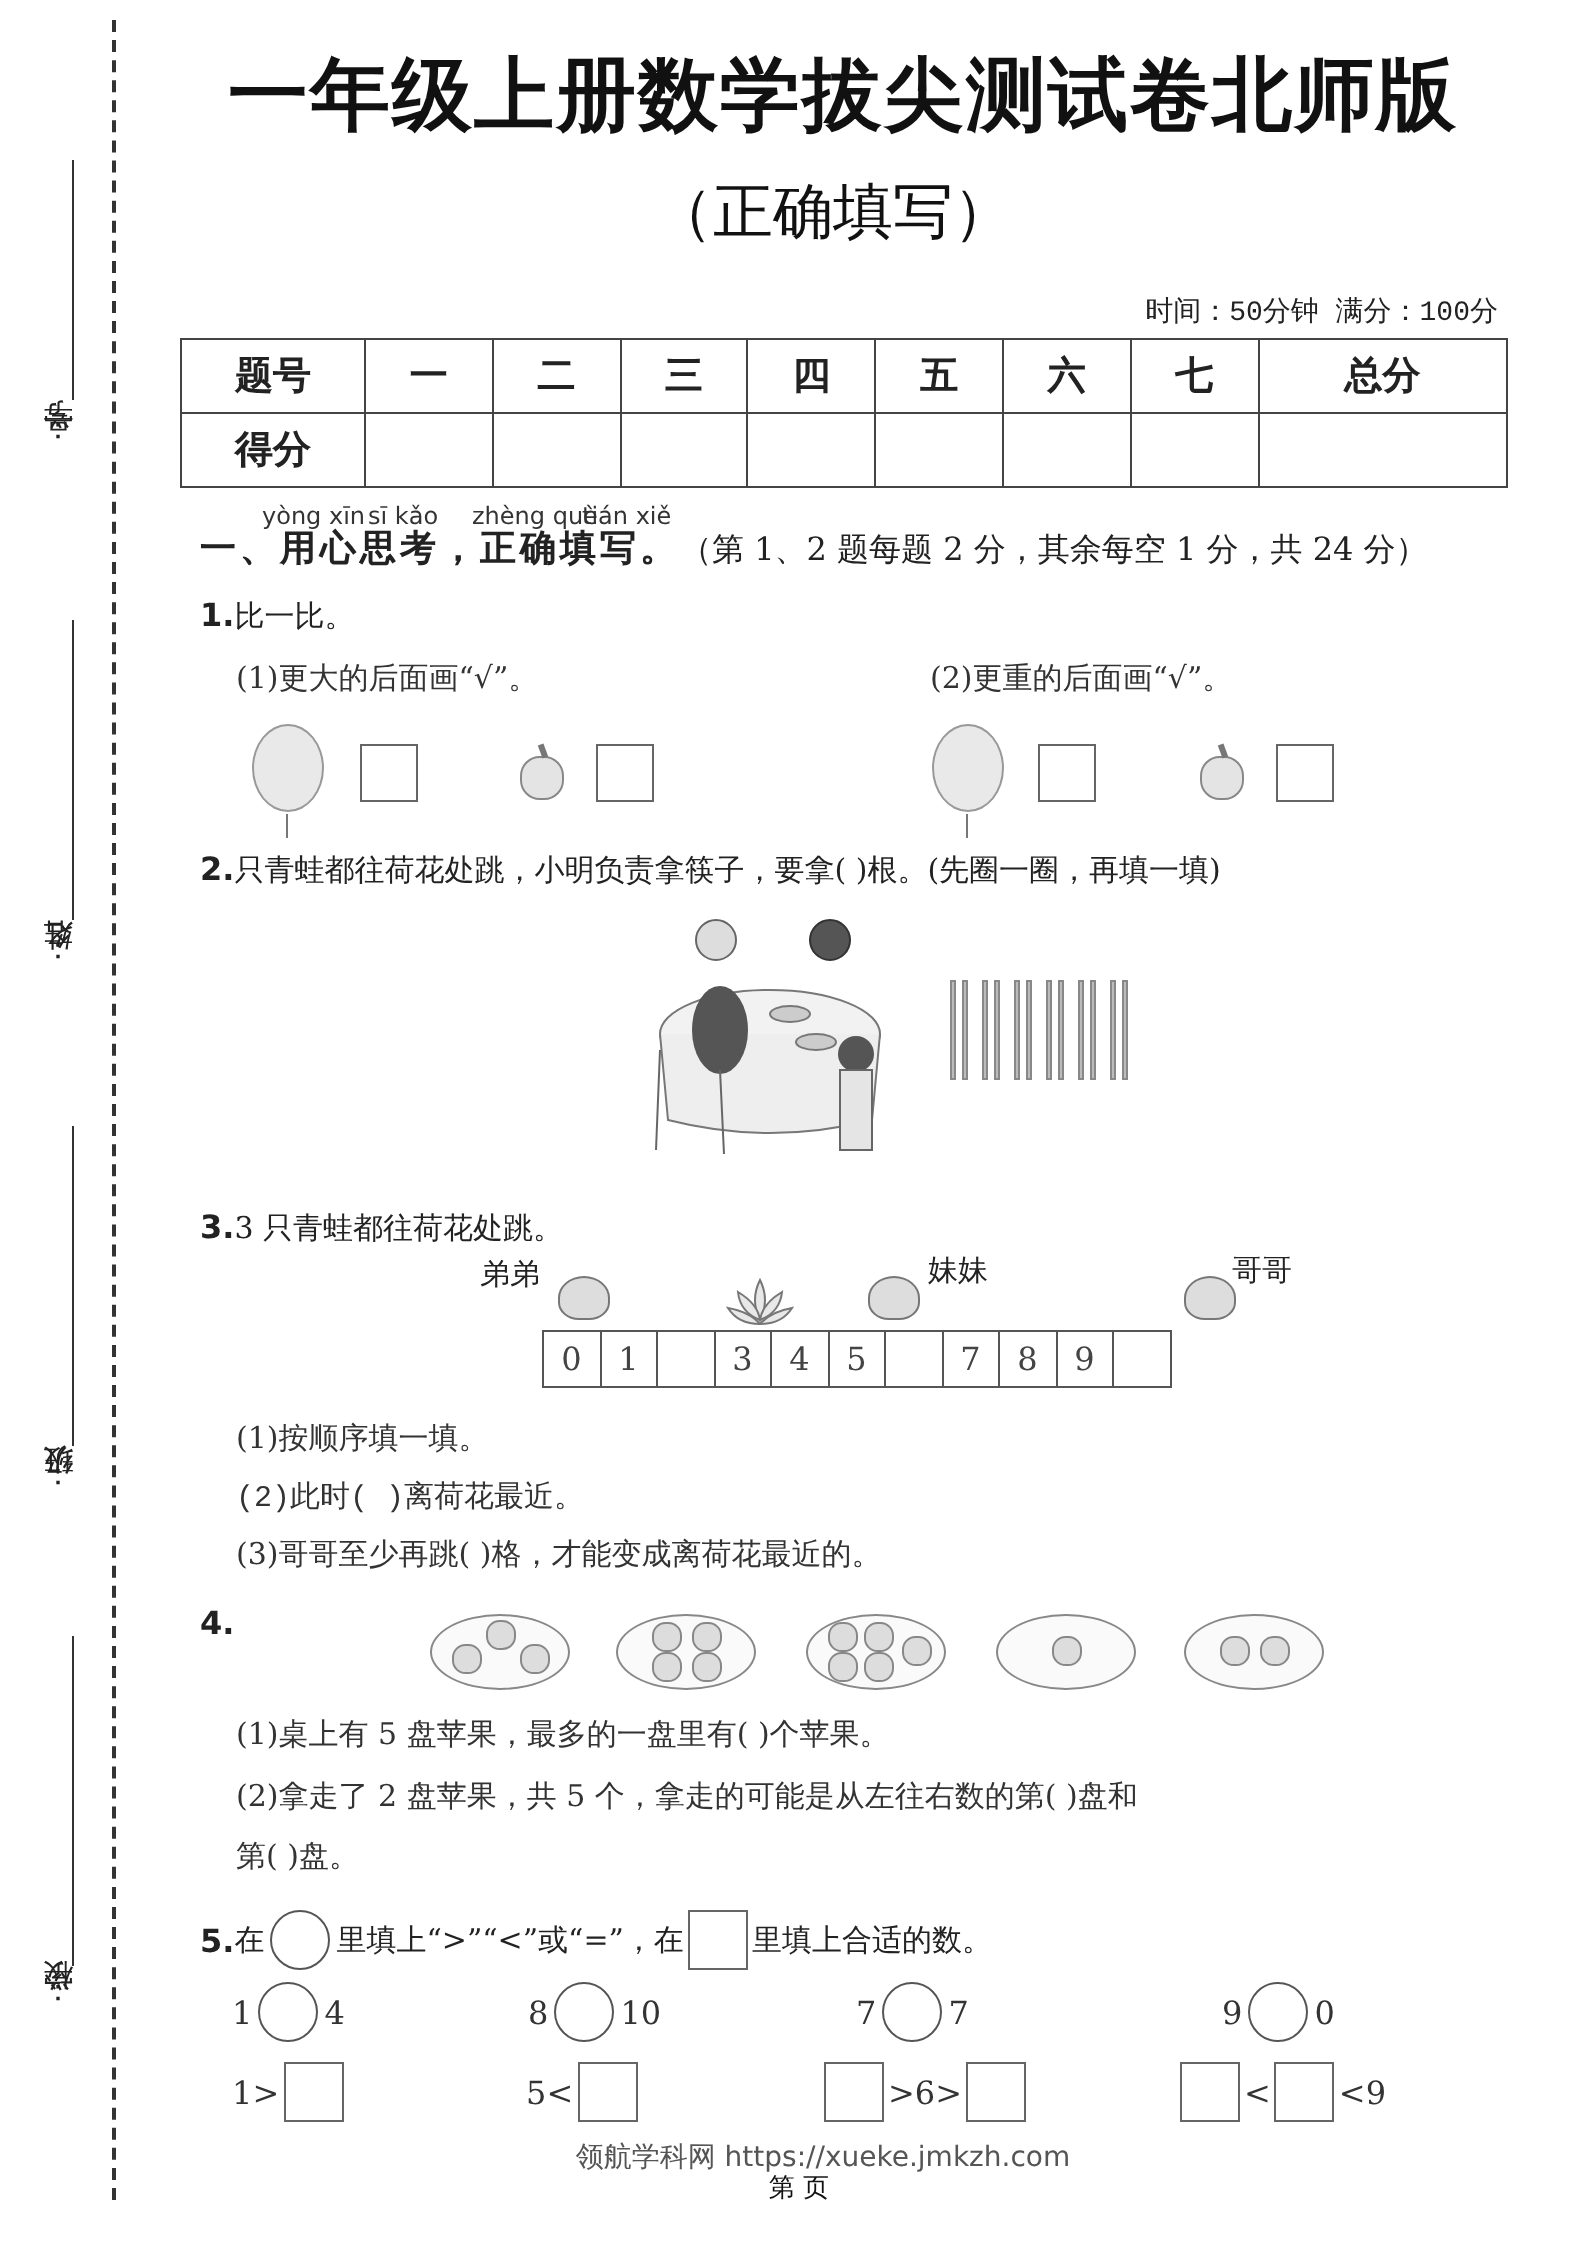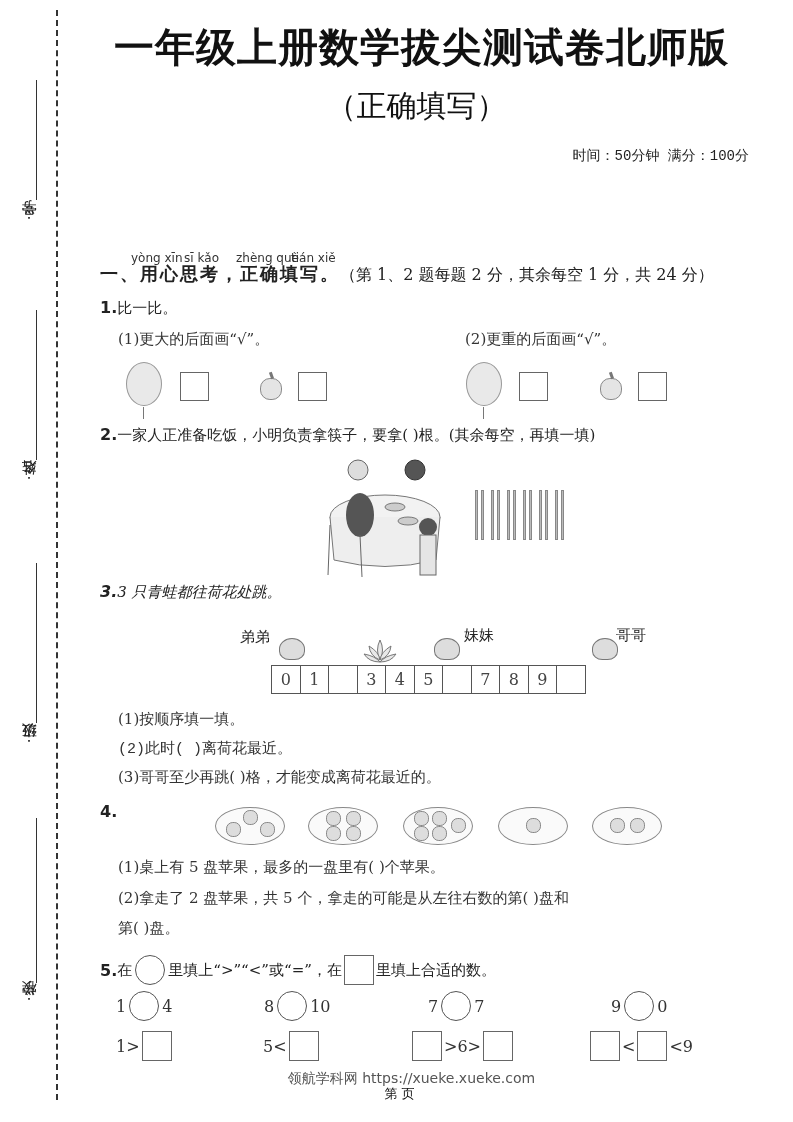--- a/index.html
+++ b/index.html
@@ -62,20 +62,42 @@
 <div class="side-label" style="top:735px;">班级：</div>
 <div class="side-line" style="top:818px;height:165px;"></div>
 <div class="side-label" style="top:993px;">学校：</div>
 
 <div class="title">一年级上册数学拔尖测试卷北师版</div>
 <div class="subtitle">（正确填写）</div>
 <div class="time-info">时间：50分钟  满分：100分</div>
 
 <table class="score">
   <tbody>
+      <tr>
+    <td>题号</td>
+    <td>一</td>
+    <td>二</td>
+    <td>三</td>
+    <td>四</td>
+    <td>五</td>
+    <td>六</td>
+    <td>七</td>
+    <td>总分</td>
+  </tr>
+  <tr>
+    <td>得分</td>
+    <td></td>
+    <td></td>
+    <td></td>
+    <td></td>
+    <td></td>
+    <td></td>
+    <td></td>
+    <td></td>
+  </tr>
 </tbody>
   </table>
 
 <span class="pinyin" style="left:131px;">yòng xīn</span>
 <span class="pinyin" style="left:184px;">sī kǎo</span>
 <span class="pinyin" style="left:236px;">zhèng què</span>
 <span class="pinyin" style="left:291px;">tián xiě</span>
 <div class="sec-head"><b>一、用心思考，正确填写。</b><span>（第 1、2 题每题 2 分，其余每空 1 分，共 24 分）</span></div>
 
 <div class="q" style="top:298px;"><span class="num">1.</span><span>比一比。</span></div>
@@ -83,21 +105,21 @@
 <div class="sub" style="left:465px;top:330px;">(2)更重的后面画“√”。</div>
 <div class="balloon" style="left:126px;top:362px;"></div>
 <div class="box" style="left:180px;top:372px;"></div>
 <div class="apple" style="left:260px;top:378px;"></div>
 <div class="box" style="left:298px;top:372px;"></div>
 <div class="balloon" style="left:466px;top:362px;"></div>
 <div class="box" style="left:519px;top:372px;"></div>
 <div class="apple" style="left:600px;top:378px;"></div>
 <div class="box" style="left:638px;top:372px;"></div>
 
-<div class="q" style="top:425px;"><span class="num">2.</span><span>一家人正准备吃饭，小明负责拿筷子，要拿(      )根。(其余每空，再填一填)</span></div>
+<div class="q" style="top:425px;"><span class="num">2.</span><span>只青蛙都往荷花处跳，小明负责拿筷子，要拿(      )根。(先圈一圈，再填一填)</span></div>
 <svg class="family-pic" viewBox="0 0 130 125">
   <ellipse cx="65" cy="62" rx="55" ry="22" fill="#f2f2f2" stroke="#777"></ellipse>
   <path d="M10 62 L14 105 Q65 118 116 105 L120 62" fill="#eee" stroke="#777"></path>
   <circle cx="38" cy="15" r="10" fill="#ddd" stroke="#666"></circle>
   <circle cx="95" cy="15" r="10" fill="#555" stroke="#333"></circle>
   <ellipse cx="40" cy="60" rx="14" ry="22" fill="#555"></ellipse>
   <circle cx="108" cy="72" r="9" fill="#555"></circle>
   <rect x="100" y="80" width="16" height="40" fill="#e5e5e5" stroke="#666"></rect>
   <ellipse cx="75" cy="52" rx="10" ry="4" fill="#ccc" stroke="#777"></ellipse>
   <ellipse cx="88" cy="66" rx="10" ry="4" fill="#ccc" stroke="#777"></ellipse>
@@ -110,21 +132,21 @@
 <div class="chop" style="left:497px;"></div>
 <div class="chop" style="left:507px;"></div>
 <div class="chop" style="left:513px;"></div>
 <div class="chop" style="left:523px;"></div>
 <div class="chop" style="left:529px;"></div>
 <div class="chop" style="left:539px;"></div>
 <div class="chop" style="left:545px;"></div>
 <div class="chop" style="left:555px;"></div>
 <div class="chop" style="left:561px;"></div>
 
-<div class="q" style="top:582px;font-style:italic;"><span class="num">3.</span><span>3 只青蛙都往荷花处跳。</span></div>
+<div class="q" style="top:604px;"><span class="num">3.</span><span>3 只青蛙都往荷花处跳。</span></div>
 <div class="sub" style="left:240px;top:628px;color:#222;">弟弟</div>
 <div class="frog" style="left:279px;top:638px;"></div>
 <svg class="lotus" viewBox="0 0 34 26">
   <path d="M17 2 Q22 12 17 22 Q12 12 17 2Z" fill="#e8e8e8" stroke="#777"></path>
   <path d="M6 8 Q16 14 17 22 Q7 18 6 8Z" fill="#e8e8e8" stroke="#777"></path>
   <path d="M28 8 Q18 14 17 22 Q27 18 28 8Z" fill="#e8e8e8" stroke="#777"></path>
   <path d="M1 16 Q12 18 17 24 Q6 24 1 16Z" fill="#e8e8e8" stroke="#777"></path>
   <path d="M33 16 Q22 18 17 24 Q28 24 33 16Z" fill="#e8e8e8" stroke="#777"></path>
 </svg>
 <div class="frog" style="left:434px;top:638px;"></div>
@@ -225,14 +247,14 @@
     <span class="sq"></span>
   </div>
 <div class="cmp" style="left:588px;top:1031px;">
     <span class="sq"></span>
     <span>&lt;</span>
     <span class="sq"></span>
     <span>&lt;</span>
     <span>9</span>
   </div>
 
-<div class="footer-site">领航学科网 https://xueke.xueke.com</div>
+<div class="footer-site">领航学科网 https://xueke.jmkzh.com</div>
 <div class="footer-page">第  页</div>
 
 </body></html>

